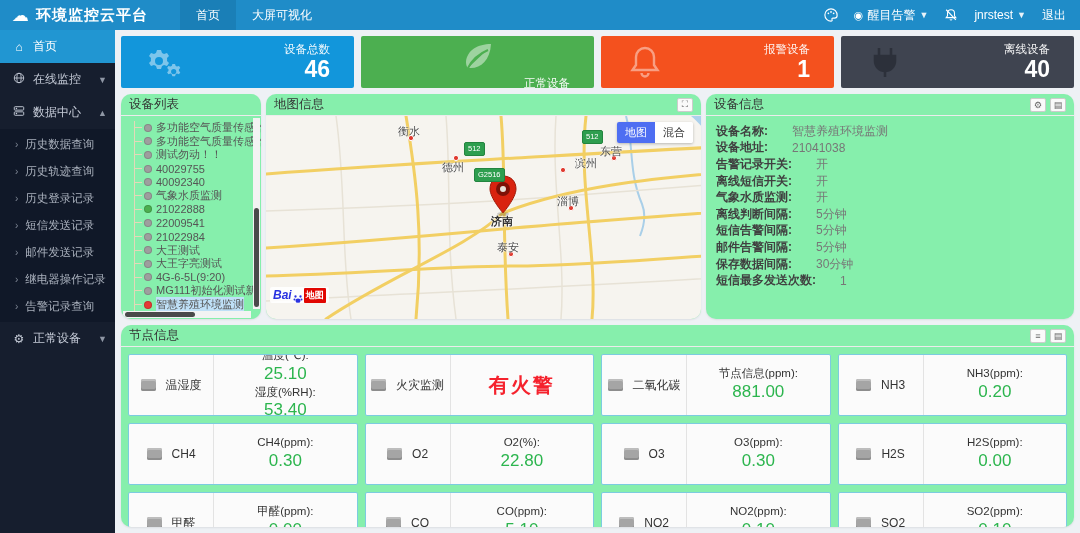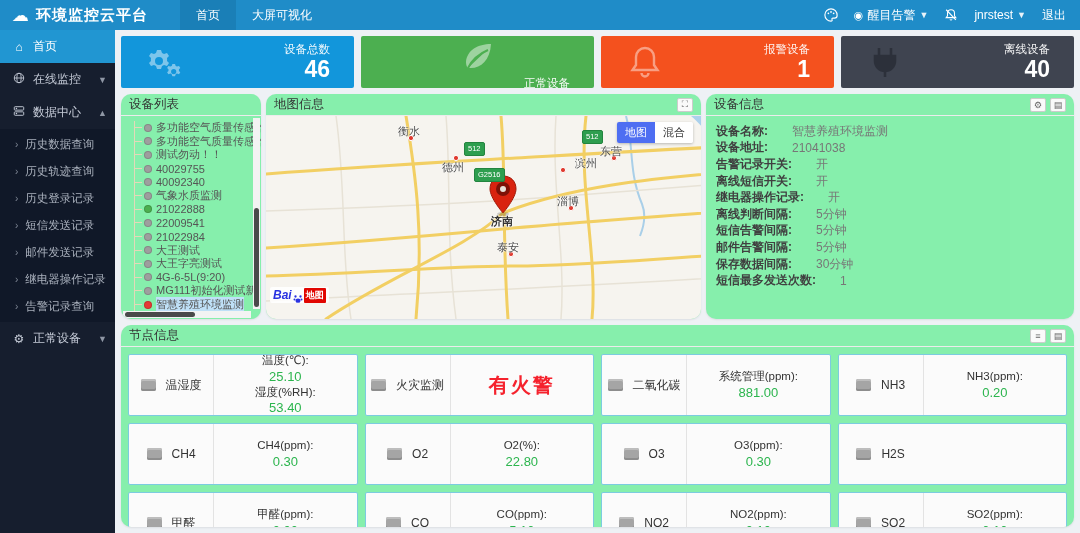--- a/index.html
+++ b/index.html
@@ -91,21 +91,21 @@
 
   
   .p-nodes { margin-top:6px; flex:1; }
   .node-grid { flex:1; padding:7px; display:grid; grid-template-columns:repeat(4,1fr); gap:7px; grid-auto-rows:62px; overflow:hidden; }
   .ncard { border:1px solid #7ccbe0; background:#fbfbfb; border-radius:2px; display:flex; overflow:hidden; }
   .ncard-left { width:37%; display:flex; align-items:center; justify-content:center; gap:10px; flex:none; }
   .dev-ico { width:15px; height:12px; background:#a5a5a5; border-radius:2px; box-shadow:inset 0 2px 0 #bdbdbd, inset 0 -2px 0 #8d8d8d; flex:none; }
   .ncard-name { font-size:12px; color:#333; white-space:nowrap; }
   .ncard-right { flex:1; border-left:1px solid #e3e3e3; display:flex; flex-direction:column; align-items:center; justify-content:center; gap:1px; padding:2px 0; }
   .r-label { font-size:11.5px; color:#333; line-height:1.2; }
-  .r-value { font-size:13px; color:#2cb54e; line-height:1.2; }
+  .r-value { font-size:17px; color:#2cb54e; line-height:1.2; }
   .alarm-text { font-size:20px; color:#f5222d; font-weight:bold; letter-spacing:2px; }
 
   .gly { display:inline-block; line-height:1; }
 </style>
 </head>
 <body>
 
 <div class="navbar">
   <div class="brand">
     <span class="cloud-ico gly">☁</span>
@@ -445,21 +445,21 @@
             </div>
           <div class="info-row">
               <span class="info-lbl">告警记录开关:</span>
               <span class="info-val">开</span>
             </div>
           <div class="info-row">
               <span class="info-lbl">离线短信开关:</span>
               <span class="info-val">开</span>
             </div>
           <div class="info-row">
-              <span class="info-lbl">继电器操作记录:</span>
+              <span class="info-lbl">气象水质监测:</span>
               <span class="info-val">开</span>
             </div>
           <div class="info-row">
               <span class="info-lbl">离线判断间隔:</span>
               <span class="info-val">5分钟</span>
             </div>
           <div class="info-row">
               <span class="info-lbl">短信告警间隔:</span>
               <span class="info-val">5分钟</span>
             </div>
@@ -511,21 +511,21 @@
               <div class="alarm-text">有火警</div>
             </div>
         </div>
 
         <div class="ncard">
           <div class="ncard-left">
               <span class="dev-ico"></span>
               <span class="ncard-name">二氧化碳</span>
             </div>
           <div class="ncard-right">
-              <div class="r-label">系统管理(ppm):</div>
+              <div class="r-label">节点信息(ppm):</div>
               <div class="r-value">881.00</div>
             </div>
         </div>
 
         <div class="ncard">
           <div class="ncard-left">
               <span class="dev-ico"></span>
               <span class="ncard-name">NH3</span>
             </div>
           <div class="ncard-right">
@@ -565,20 +565,24 @@
               <div class="r-label">O3(ppm):</div>
               <div class="r-value">0.30</div>
             </div>
         </div>
 
         <div class="ncard">
           <div class="ncard-left">
               <span class="dev-ico"></span>
               <span class="ncard-name">H2S</span>
             </div>
+          <div class="ncard-right">
+              <div class="r-label">H2S(ppm):</div>
+              <div class="r-value">0.00</div>
+            </div>
         </div>
 
         <div class="ncard">
           <div class="ncard-left">
               <span class="dev-ico"></span>
               <span class="ncard-name">甲醛</span>
             </div>
           <div class="ncard-right">
               <div class="r-label">甲醛(ppm):</div>
               <div class="r-value">0.00</div>

